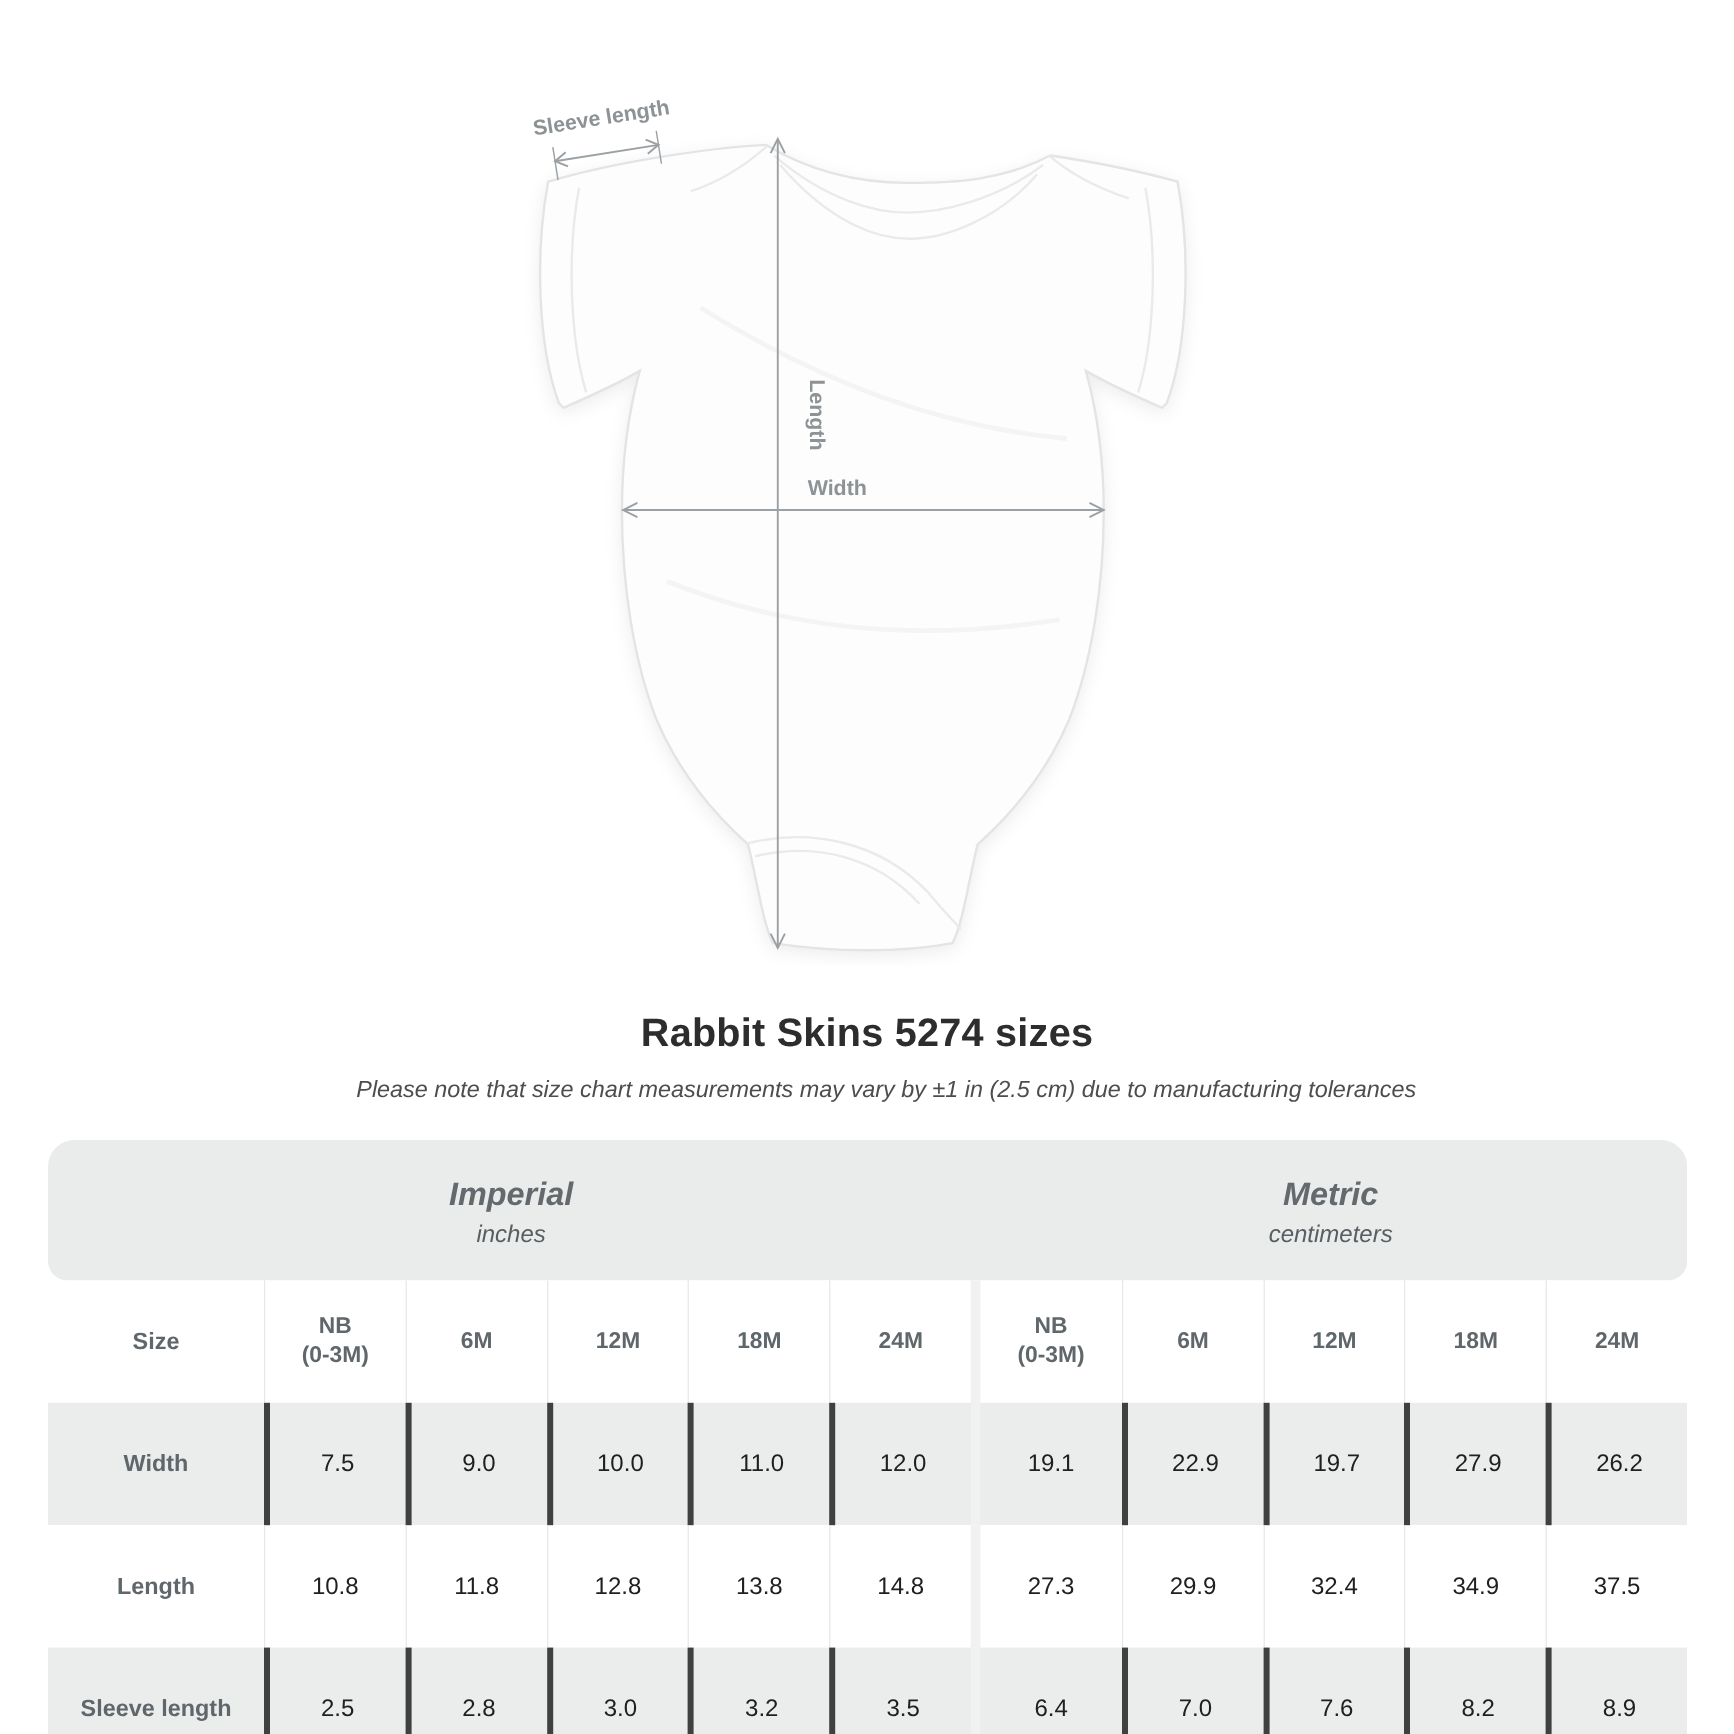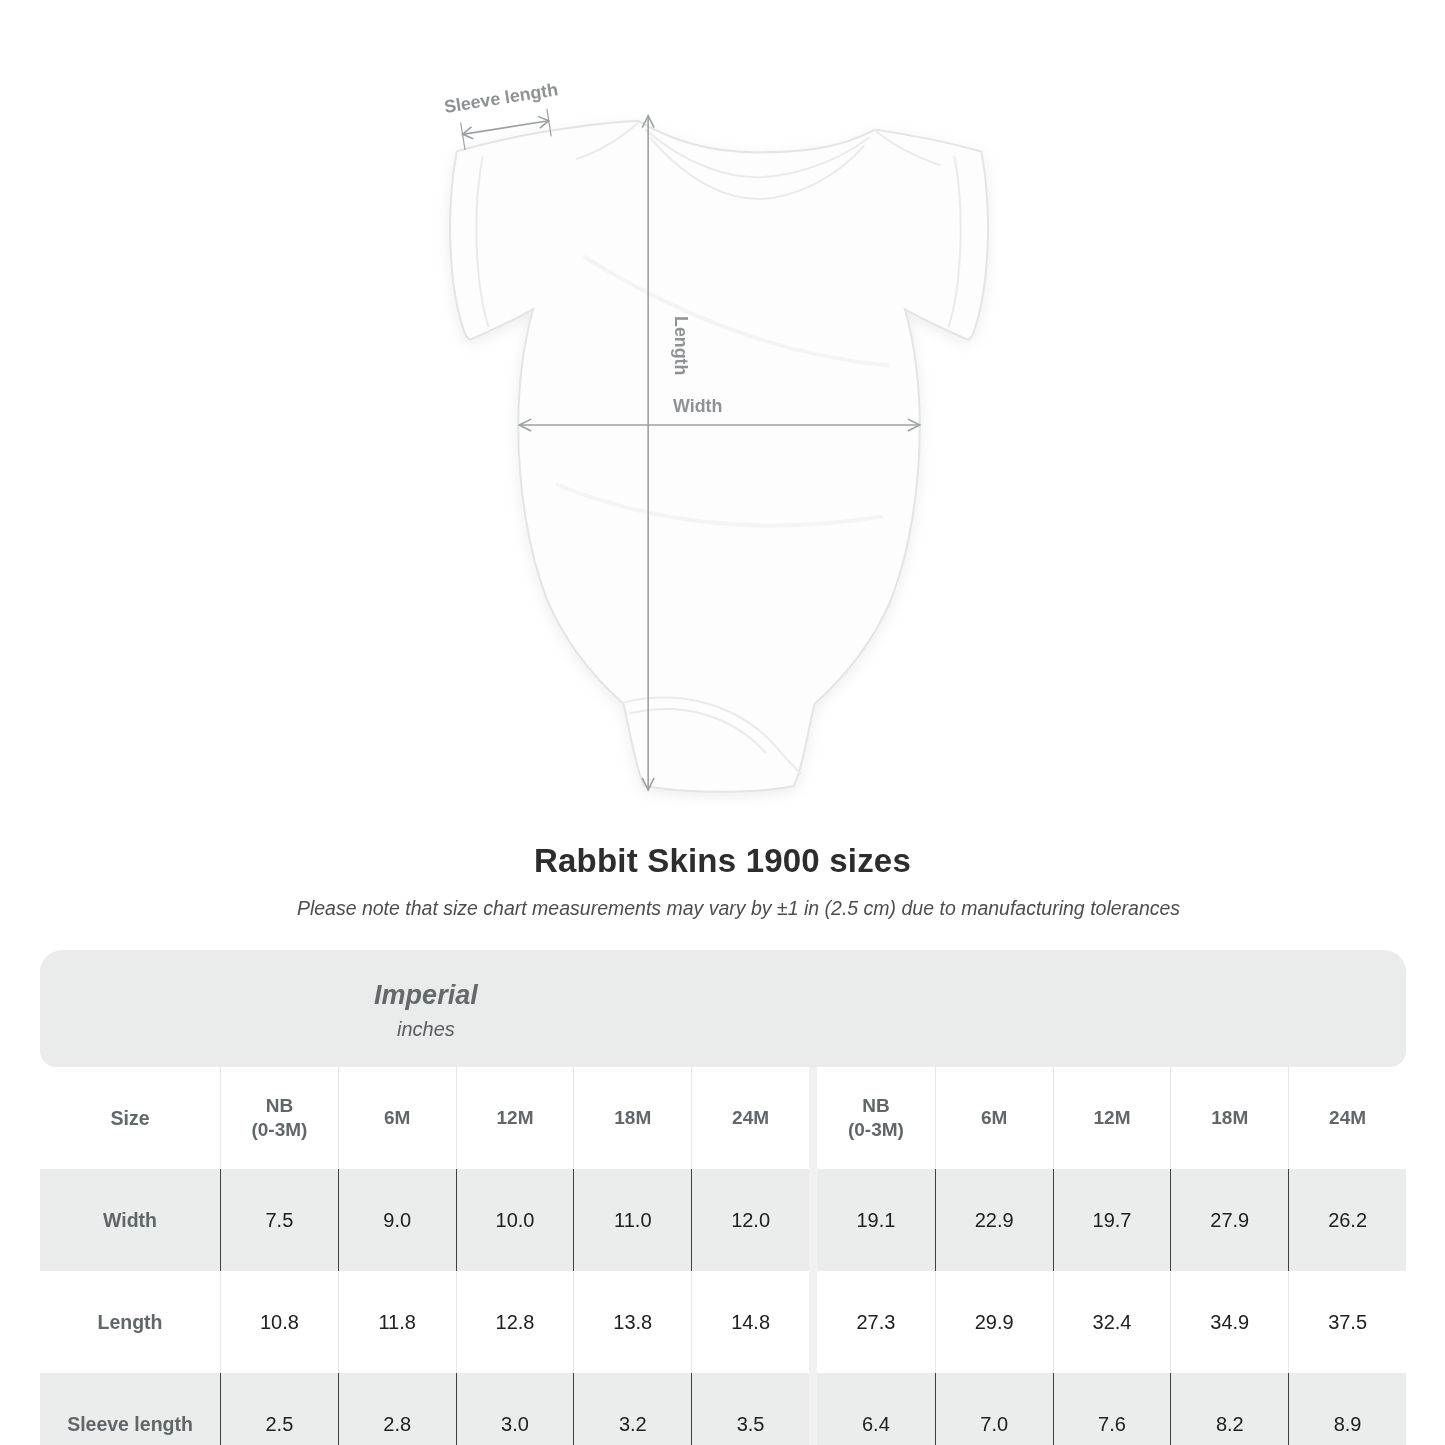--- a/index.html
+++ b/index.html
@@ -37,21 +37,21 @@
   .band-title{font-size:27px;font-weight:bold;font-style:italic;color:#63696d;}
   .band-unit{font-size:20px;font-style:italic;color:#585e61;margin-top:7px;}
   .trow{display:grid;grid-template-columns:180px repeat(5,1fr) 8px repeat(5,1fr);height:102px;}
   .cell{
     display:flex;align-items:center;justify-content:center;text-align:center;
     font-size:20px;color:#202020;white-space:pre-line;line-height:1.25;
   }
   .row-white{background:#ffffff;}
   .row-gray{background:#ebecec;}
   .row-white .cell + .cell{border-left:1px solid #e7e7e7;}
-  .row-gray .cell + .cell{border-left:1px solid #404040;}
+  .row-gray .cell + .cell{border-left:5px solid #404040;}
   .cell.head{font-weight:bold;color:#60676b;font-size:19px;}
   .cell.rowlabel{font-weight:bold;color:#60676b;font-size:19.5px;}
   .cell.gap{background:#f1f1f1;border-left:none !important;}
   .cell.gap + .cell{border-left:none !important;}
 </style>
 </head>
 <body>
 
 <div class="page">
 
@@ -109,29 +109,33 @@
         <text class="measure-label" x="70" y="46" text-anchor="middle">Sleeve length</text>
         <path class="measure" d="M 26,70 L 114,70"></path>
         <path class="measure" d="M 36,64 L 26,70 L 36,76"></path>
         <path class="measure" d="M 104,64 L 114,70 L 104,76"></path>
         <path class="measure-thin" d="M 26,58 L 26,86"></path>
         <path class="measure-thin" d="M 114,58 L 114,86"></path>
       </g>
     </svg>
   </div>
 
-  <div class="title">Rabbit Skins 1900 sizes</div>
+  <div class="title">Rabbit Skins 5274 sizes</div>
   <div class="subtitle">Please note that size chart measurements may vary by ±1 in (2.5 cm) due to manufacturing tolerances</div>
 
   <div class="size-table">
 
     <div class="band">
       <div class="band-section band-imperial">
         <div class="band-title">Imperial</div>
         <div class="band-unit">inches</div>
+      </div>
+      <div class="band-section band-metric">
+        <div class="band-title">Metric</div>
+        <div class="band-unit">centimeters</div>
       </div>
     </div>
 
     <div class="trow row-white">
       <div class="cell rowlabel">Size</div>
       <div class="cell head">NB
 (0-3M)</div>
       <div class="cell head">6M</div>
       <div class="cell head">12M</div>
       <div class="cell head">18M</div>

